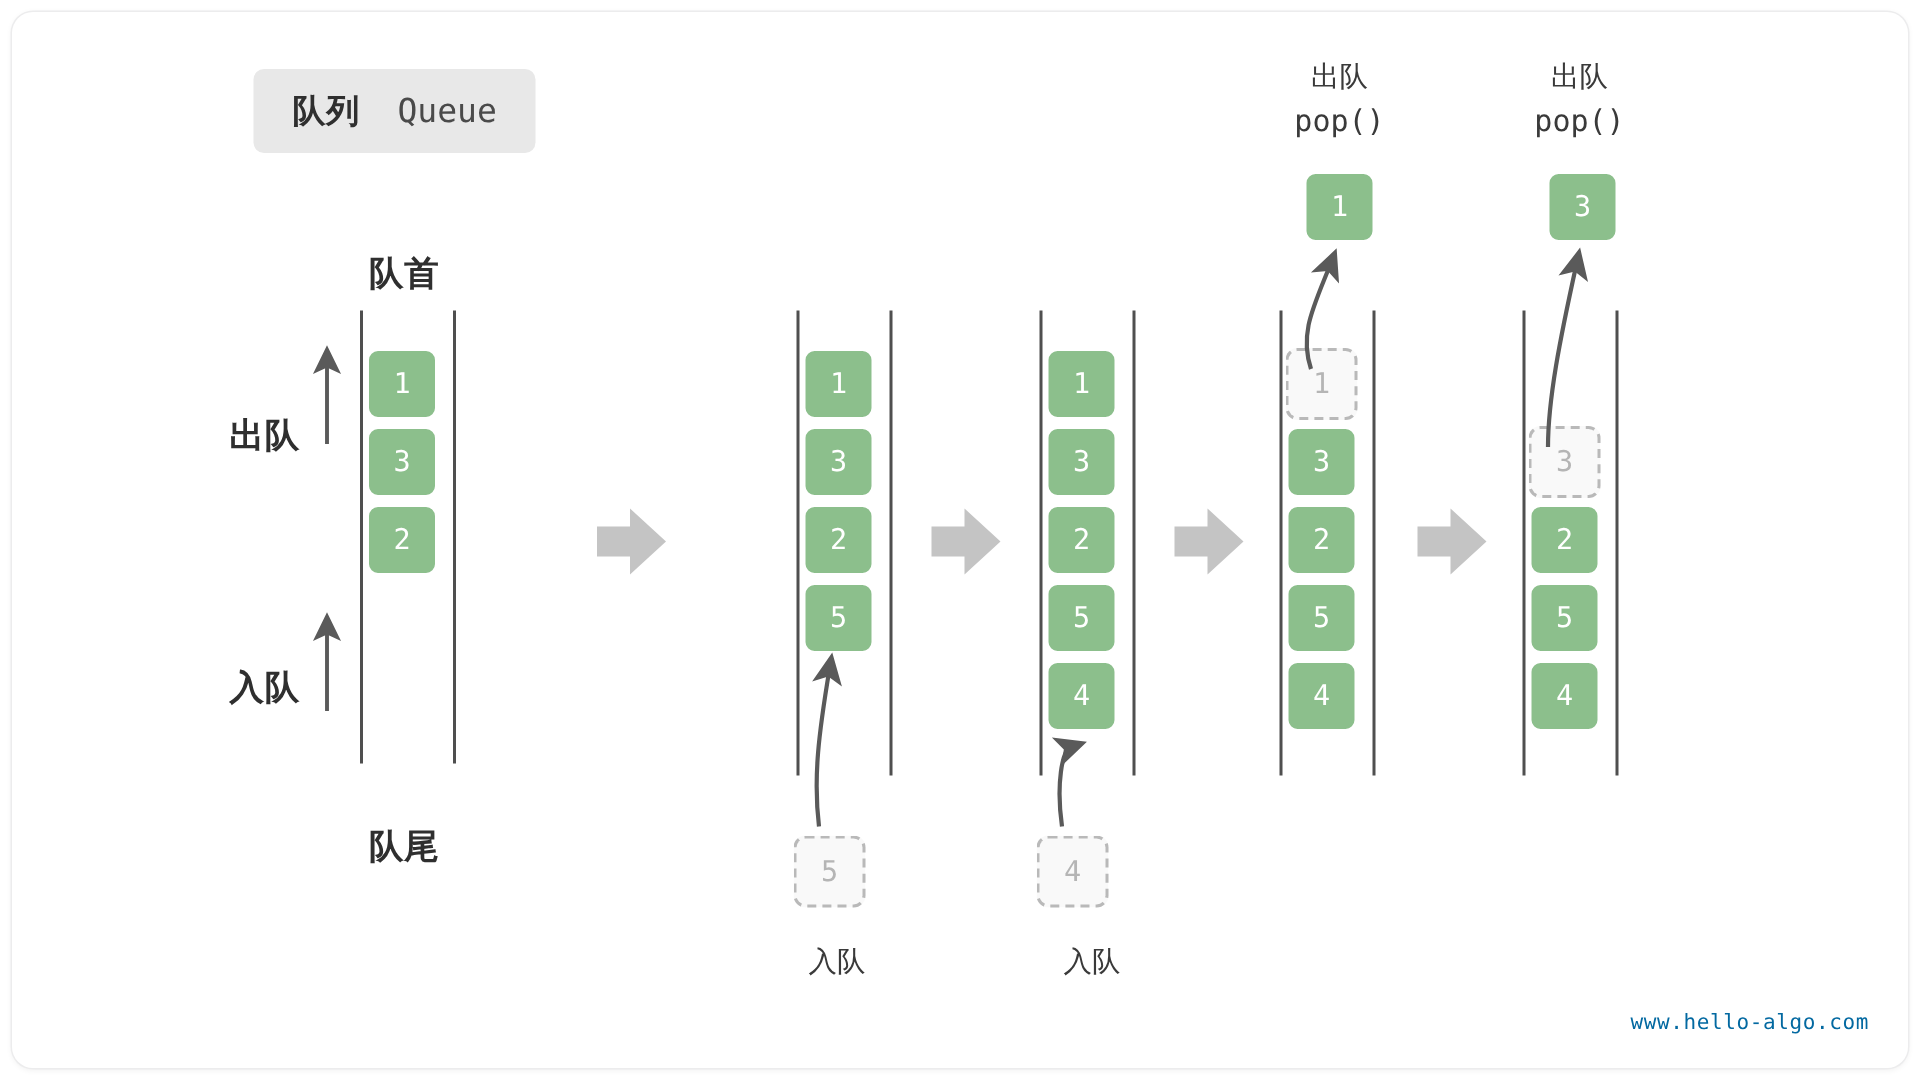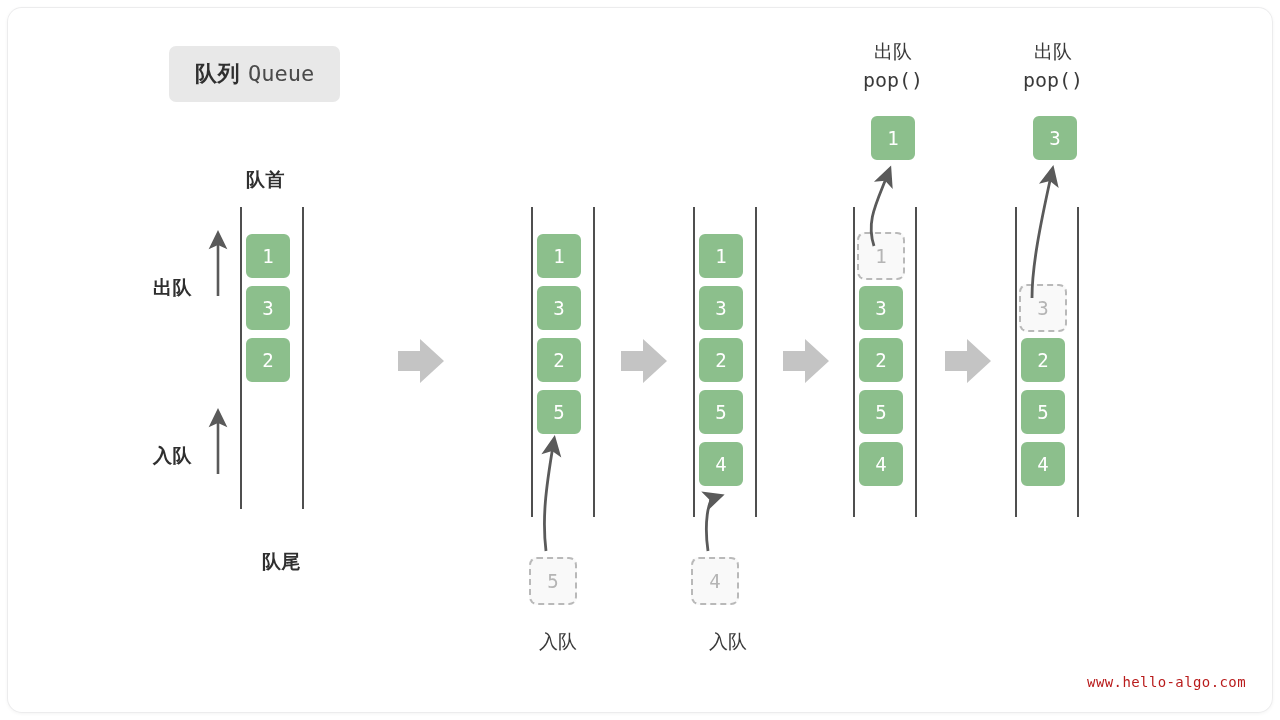--- a/index.html
+++ b/index.html
@@ -26,21 +26,21 @@
   
   .title-badge {
     position: absolute;
     left: 161px;
     top: 38px;
     padding: 13px 26px;
     background: #e8e8e8;
     border-radius: 7px;
     display: flex;
     align-items: baseline;
-    gap: 8px;
+    gap: 25px;
     white-space: nowrap;
   }
   .title-cn {
     font-size: 22px;
     font-weight: bold;
     color: #2f2f2f;
     letter-spacing: 0.5px;
   }
   .title-en {
     font-size: 22px;
@@ -48,21 +48,21 @@
     font-family: "DejaVu Sans Mono", "Liberation Mono", monospace;
   }
 
   
   .lbl {
     position: absolute;
     white-space: nowrap;
     color: #2f2f2f;
   }
   .lbl-bold {
-    font-size: 19px;
+    font-size: 23px;
     font-weight: bold;
     letter-spacing: 0.5px;
   }
   .op-label {
     position: absolute;
     text-align: center;
     white-space: nowrap;
     color: #3a3a3a;
     line-height: 1.45;
   }
@@ -112,37 +112,37 @@
     width: 1264px; height: 704px;
     pointer-events: none;
   }
 
   
   .watermark {
     position: absolute;
     right: 26px;
     bottom: 22px;
     font-size: 14px;
-    color: #b91c1c;
+    color: #0369a1;
     font-family: "DejaVu Sans Mono", "Liberation Mono", monospace;
     letter-spacing: 0.4px;
   }
 </style>
 </head>
 <body>
 
 <div id="canvas">
 
   <div class="title-badge">
     <span class="title-cn">队列</span>
     <span class="title-en">Queue</span>
   </div>
 
   <div class="lbl lbl-bold" style="left:238px; top:159px;">队首</div>
-  <div class="lbl lbl-bold" style="left:238px; top:541px;margin-left:16px;">队尾</div>
+  <div class="lbl lbl-bold" style="left:238px; top:541px;">队尾</div>
   <div class="lbl lbl-bold" style="left:145px; top:267px;">出队</div>
   <div class="lbl lbl-bold" style="left:145px; top:435px;">入队</div>
 
   <div class="op-label" style="left:475px; top:620px; width:150px;">
     <div class="op-cn">入队</div>
   </div>
   <div class="op-label" style="left:645px; top:620px; width:150px;">
     <div class="op-cn">入队</div>
   </div>
 

